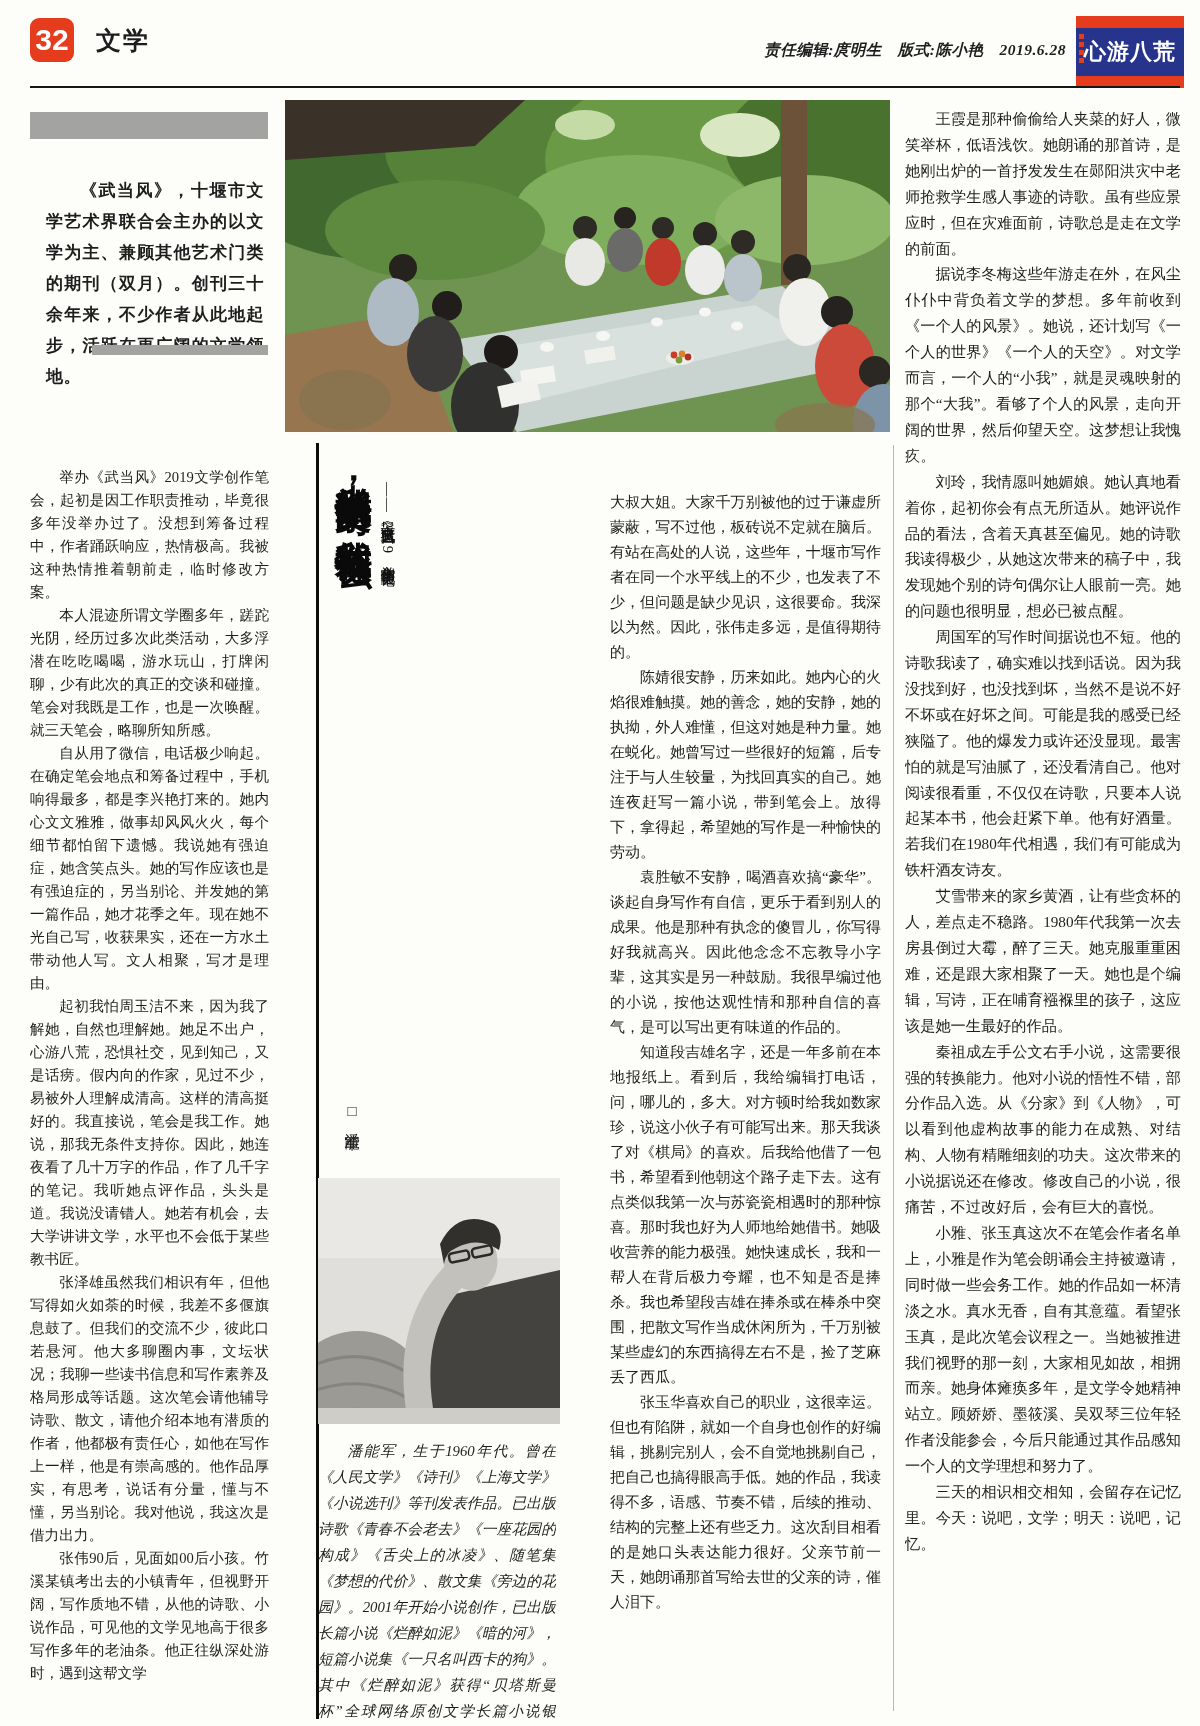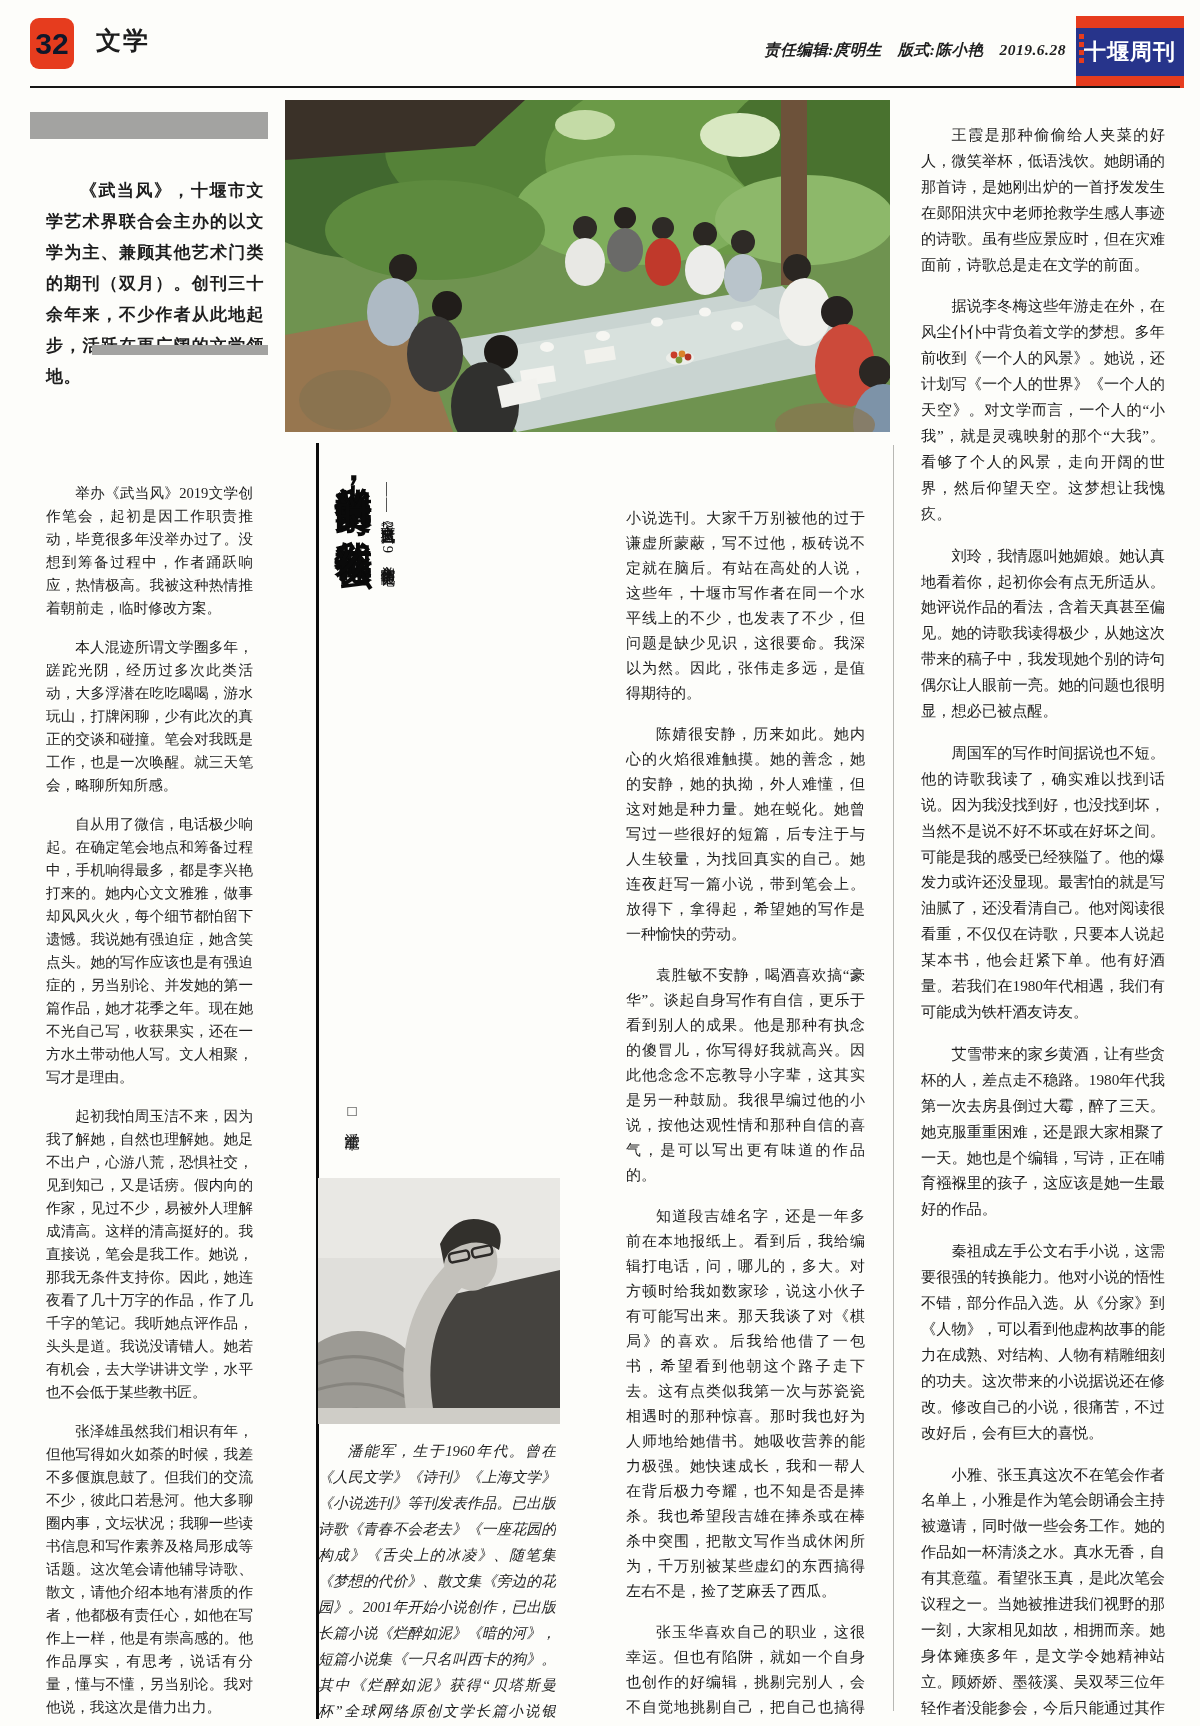--- a/index.html
+++ b/index.html
@@ -1,44 +1,44 @@
 <!DOCTYPE html>
 <html><head>
 <meta charset="utf-8">
 <style>
   html,body{margin:0;padding:0;background:#d9d9d6;}
   .page{position:relative;width:1200px;height:1726px;margin:0 auto;background:#fdfdfa;
         font-family:"Liberation Serif","DejaVu Serif",serif;color:#1d1d1d;overflow:hidden;}
   .abs{position:absolute;}
 
   
-  .pagenum-box{left:30px;top:18px;width:44px;height:51px;border-radius:9px;
+  .pagenum-box{left:30px;top:18px;width:44px;height:44px;border-radius:9px;
     display:flex;align-items:center;justify-content:center;
-    font-family:"Liberation Sans","DejaVu Sans",sans-serif;font-weight:bold;font-size:30px;color:#0f172a;}
+    font-family:"Liberation Sans","DejaVu Sans",sans-serif;font-weight:bold;font-size:30px;color:#ffffff;}
   .section-label{left:96px;top:24px;font-family:"Liberation Sans","DejaVu Sans",sans-serif;
     font-weight:bold;font-size:25px;letter-spacing:2px;}
   .editor-line{left:640px;top:40px;width:426px;text-align:right;
     font-weight:bold;font-style:italic;font-size:15.5px;letter-spacing:.5px;font-family:Liberation Serif, serif;}
   .header-rule{left:30px;top:86px;width:1150px;height:2px;background:#161616;}
   .masthead{left:1076px;top:16px;width:108px;height:72px;display:flex;flex-direction:column;}
   .masthead .bar{height:12px;}
   .masthead .mid{flex:1;display:flex;align-items:center;justify-content:center;position:relative;}
   .masthead .mid .ttl{color:#fff;font-weight:bold;font-size:22px;letter-spacing:1px;
     font-family:"Liberation Serif","DejaVu Serif",serif;}
   .side-marks{position:absolute;left:3px;top:6px;display:flex;flex-direction:column;gap:3px;}
   .side-marks i{width:5px;height:5px;display:block;}
 
   
   .gray-bar{background:#a3a3a1;}
   .intro-text{left:46px;top:158px;width:218px;font-weight:bold;font-size:17px;line-height:31px;
     text-align:justify;text-indent:2em;letter-spacing:.5px;}
 
   
   .tcol{text-align:justify;overflow:hidden;}
-  .tcol p{margin:16px;text-indent:2em;text-align:justify;}
+  .tcol p{margin:0;text-indent:2em;text-align:justify;}
   .tcol p.noindent{text-indent:0;}
   .col1{left:30px;top:466px;width:239px;height:1252px;font-size:14.6px;line-height:23px;}
   .col3{left:610px;top:490px;width:271px;height:1232px;font-size:15px;line-height:25px;}
   .col4{left:905px;top:106px;width:276px;height:1614px;font-size:15.2px;line-height:25.9px;}
 
   
   .title-rule{left:316px;top:443px;width:3px;height:1276px;background:#0c0c0c;}
   .vert{writing-mode:vertical-rl;}
   .main-title{left:328px;top:455px;height:620px;font-size:37px;font-weight:bold;
     letter-spacing:2px;color:#0a0a0a;}
@@ -65,21 +65,21 @@
   <div class="abs editor-line">责任编辑:庹明生　版式:陈小艳　2019.6.28</div>
   <div class="abs masthead">
     <div class="bar" style="background:#e63c1e"></div>
     <div class="mid" style="background:#27348b">
       <span class="side-marks">
         <i style="background:#e63c1e"></i>
           <i style="background:#e63c1e"></i>
           <i style="background:#e63c1e"></i>
           <i style="background:#e63c1e"></i>
       </span>
-      <span class="ttl">十堰周刊</span>
+      <span class="ttl">心游八荒</span>
     </div>
     <div class="bar" style="background:#e63c1e"></div>
   </div>
   <div class="abs header-rule"></div>
 
   <div class="abs gray-bar" style="left:30px;top:112px;width:238px;height:27px"></div>
   <p class="abs intro-text">《武当风》，十堰市文学艺术界联合会主办的以文学为主、兼顾其他艺术门类的期刊（双月）。创刊三十余年来，不少作者从此地起步，活跃在更广阔的文学领地。</p>
   <div class="abs gray-bar" style="left:92px;top:345px;width:176px;height:10px"></div>
 
   <div class="abs tcol col1">
@@ -182,21 +182,21 @@
 
       <rect x="0" y="230" width="242" height="16" fill="#cfcdc7"></rect>
     </svg>
   </div>
 
   <div class="abs bio">
     <p>潘能军，生于1960年代。曾在《人民文学》《诗刊》《上海文学》《小说选刊》等刊发表作品。已出版诗歌《青春不会老去》《一座花园的构成》《舌尖上的冰凌》、随笔集《梦想的代价》、散文集《旁边的花园》。2001年开始小说创作，已出版长篇小说《烂醉如泥》《暗的河》，短篇小说集《一只名叫西卡的狗》。其中《烂醉如泥》获得“贝塔斯曼杯”全球网络原创文学长篇小说银奖。部分作品入选《中国短篇小说年度选》等选本。</p>
   </div>
 
   <div class="abs tcol col3">
-    <p class="noindent">小说选刊。大家千万别被他的过于谦虚所蒙蔽，写不过他，板砖说不定就在脑后。有站在高处的人说，这些年，十堰市写作者在同一个水平线上的不少，也发表了不少，但问题是缺少见识，这很要命。我深以为然。因此，张伟走多远，是值得期待的。</p>
+    <p class="noindent">大叔大姐。大家千万别被他的过于谦虚所蒙蔽，写不过他，板砖说不定就在脑后。有站在高处的人说，这些年，十堰市写作者在同一个水平线上的不少，也发表了不少，但问题是缺少见识，这很要命。我深以为然。因此，张伟走多远，是值得期待的。</p>
     <p>陈婧很安静，历来如此。她内心的火焰很难触摸。她的善念，她的安静，她的执拗，外人难懂，但这对她是种力量。她在蜕化。她曾写过一些很好的短篇，后专注于与人生较量，为找回真实的自己。她连夜赶写一篇小说，带到笔会上。放得下，拿得起，希望她的写作是一种愉快的劳动。</p>
     <p>袁胜敏不安静，喝酒喜欢搞“豪华”。谈起自身写作有自信，更乐于看到别人的成果。他是那种有执念的傻冒儿，你写得好我就高兴。因此他念念不忘教导小字辈，这其实是另一种鼓励。我很早编过他的小说，按他达观性情和那种自信的喜气，是可以写出更有味道的作品的。</p>
     <p>知道段吉雄名字，还是一年多前在本地报纸上。看到后，我给编辑打电话，问，哪儿的，多大。对方顿时给我如数家珍，说这小伙子有可能写出来。那天我谈了对《棋局》的喜欢。后我给他借了一包书，希望看到他朝这个路子走下去。这有点类似我第一次与苏瓷瓷相遇时的那种惊喜。那时我也好为人师地给她借书。她吸收营养的能力极强。她快速成长，我和一帮人在背后极力夸耀，也不知是否是捧杀。我也希望段吉雄在捧杀或在棒杀中突围，把散文写作当成休闲所为，千万别被某些虚幻的东西搞得左右不是，捡了芝麻丢了西瓜。</p>
     <p>张玉华喜欢自己的职业，这很幸运。但也有陷阱，就如一个自身也创作的好编辑，挑剔完别人，会不自觉地挑剔自己，把自己也搞得眼高手低。她的作品，我读得不多，语感、节奏不错，后续的推动、结构的完整上还有些乏力。这次刮目相看的是她口头表达能力很好。父亲节前一天，她朗诵那首写给去世的父亲的诗，催人泪下。</p>
   </div>
 
   <div class="abs col-divider"></div>
 
   <div class="abs tcol col4">
     <p>王霞是那种偷偷给人夹菜的好人，微笑举杯，低语浅饮。她朗诵的那首诗，是她刚出炉的一首抒发发生在郧阳洪灾中老师抢救学生感人事迹的诗歌。虽有些应景应时，但在灾难面前，诗歌总是走在文学的前面。</p>

